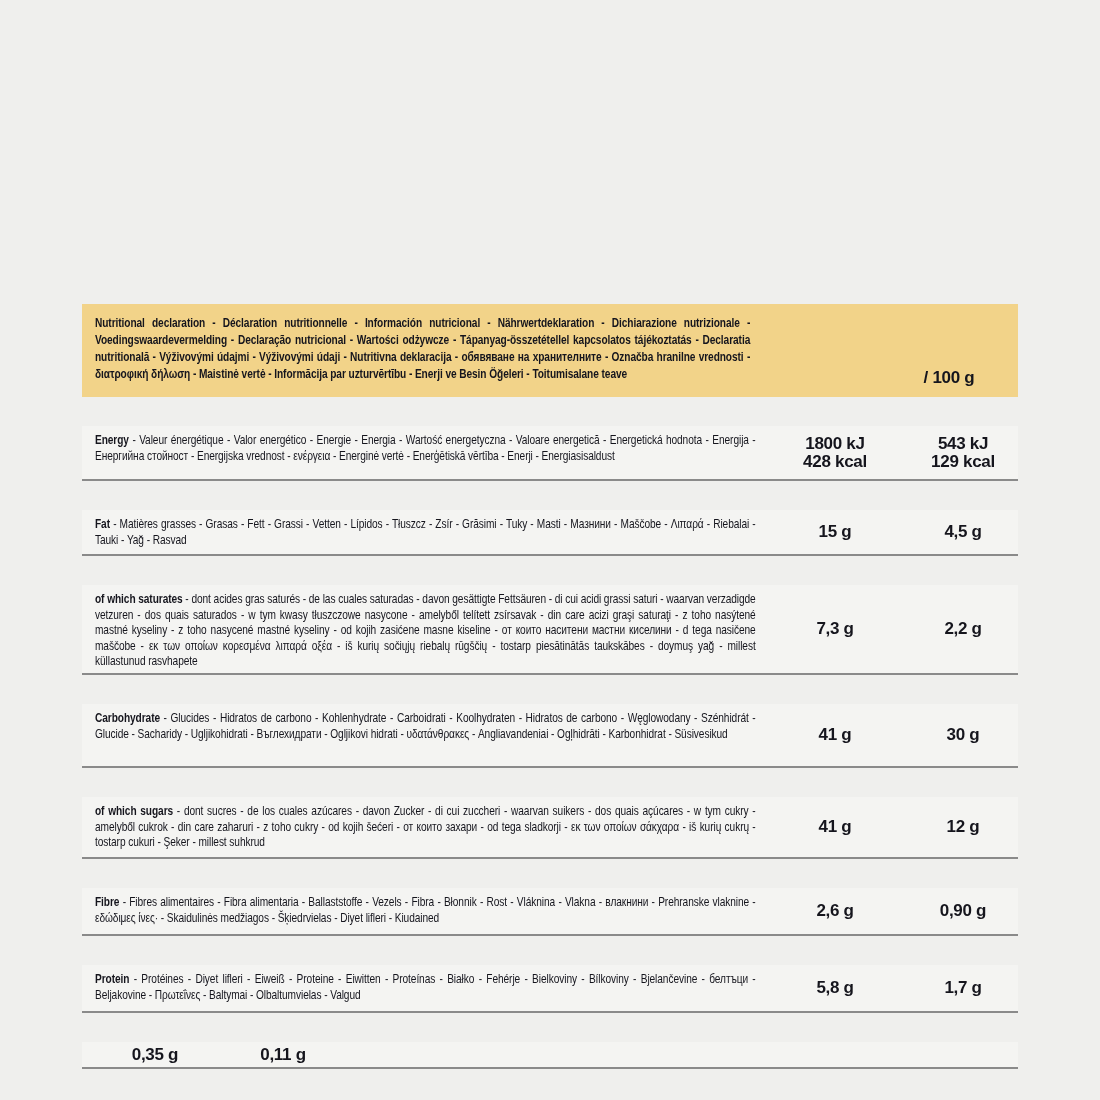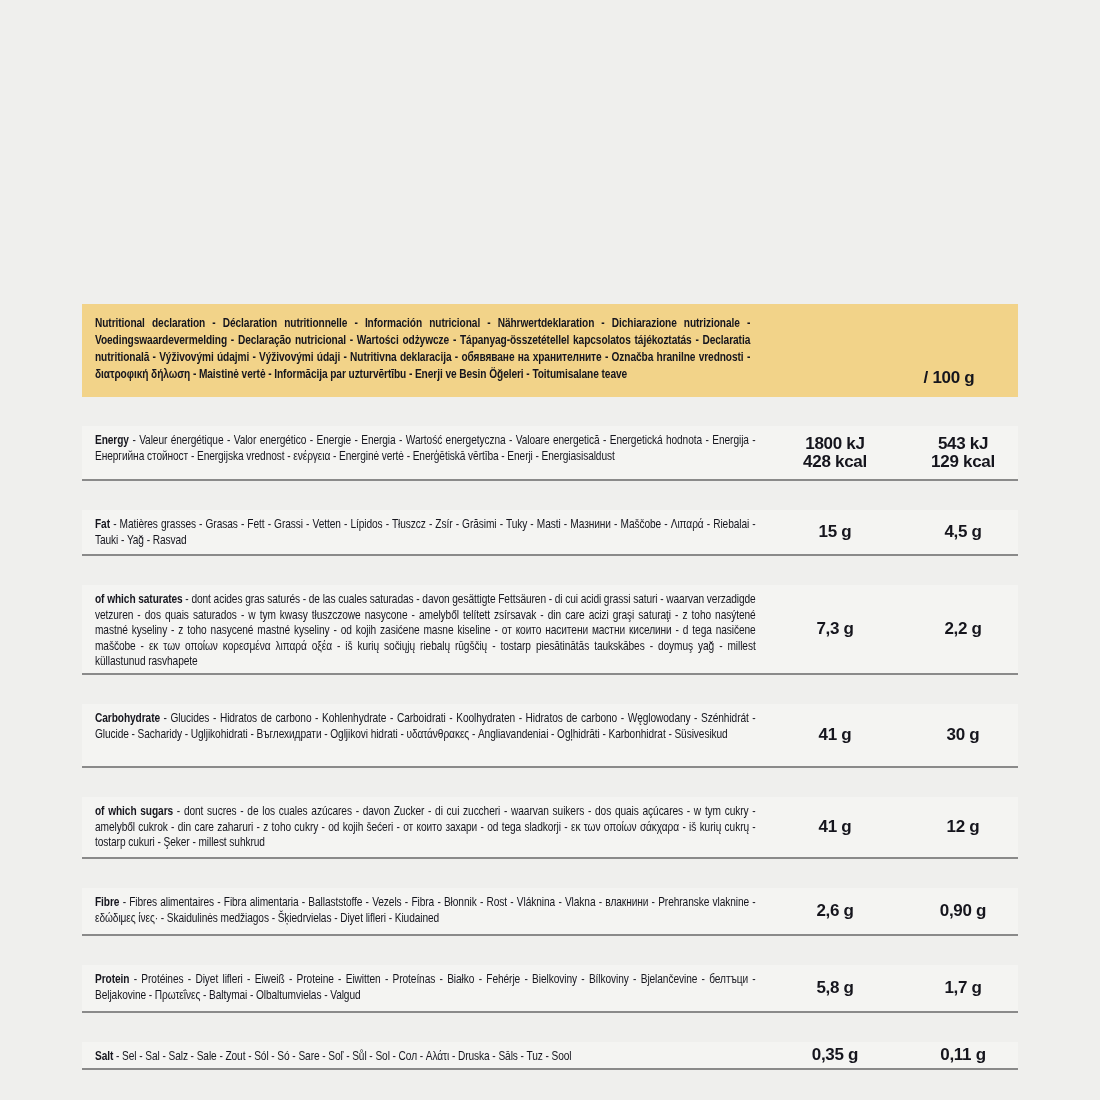--- a/index.html
+++ b/index.html
@@ -136,20 +136,17 @@
 
   <div class="row r-protein">
     <div class="txt">
       <div class="txt-inner"><b class="term">Protein</b><span> - Protéines - Diyet lifleri - Eiweiß - Proteine - Eiwitten - Proteínas - Białko - Fehérje - Bielkoviny - Bílkoviny - Bjelančevine - белтъци - Beljakovine - Πρωτεΐνες - Baltymai - Olbaltumvielas - Valgud</span></div>
     </div>
     <div class="val c100">5,8 g</div>
     <div class="val c30">1,7 g</div>
   </div>
 
   <div class="row r-salt">
-    <div class="txt">
-      <div class="txt-inner"><b class="term">Salt</b><span> - Sel - Sal - Salz - Sale - Zout - Sól - Só - Sare - Soľ - Sůl - Sol - Сол - Αλάτι - Druska - Sāls - Tuz - Sool</span></div>
-    </div>
     <div class="val c100">0,35 g</div>
     <div class="val c30">0,11 g</div>
   </div>
 
 </div>
 
 </body></html>

